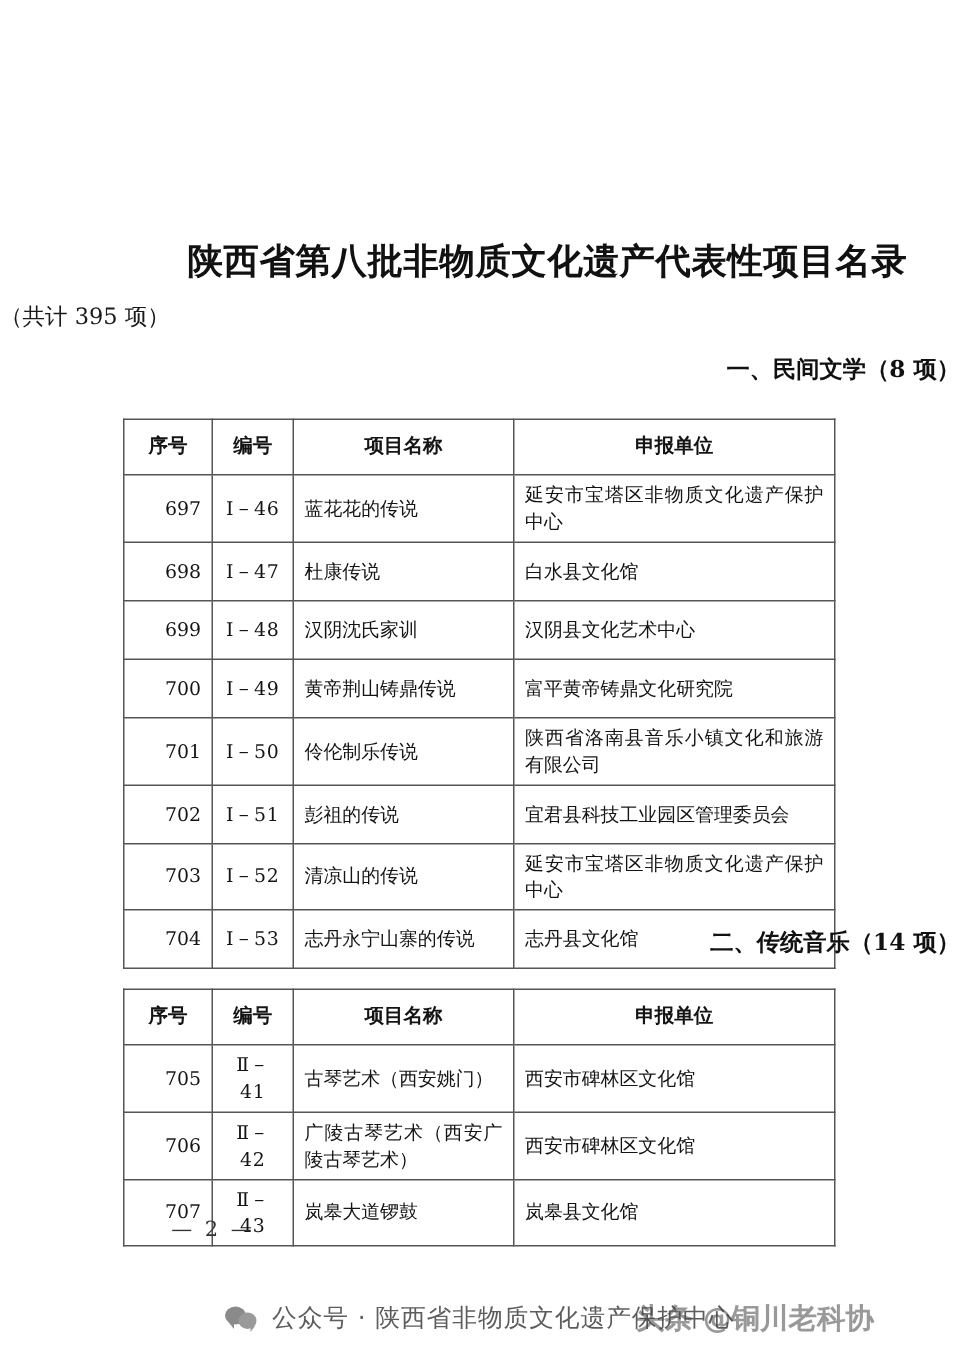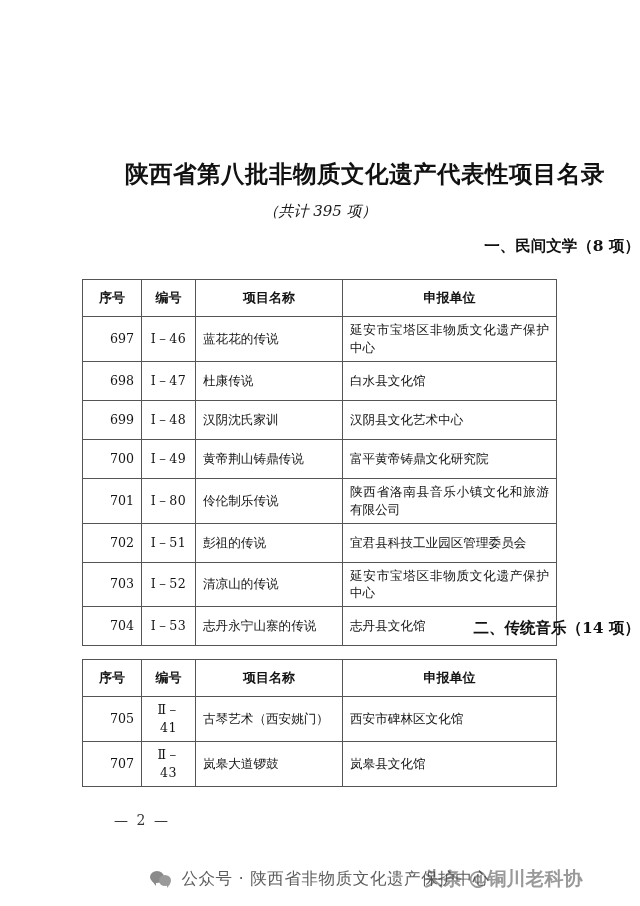--- a/index.html
+++ b/index.html
@@ -35,24 +35,23 @@
     letter-spacing: 0.5px;
     font-family: "DejaVu Serif", "Liberation Serif", serif;
     color: #111111;
     padding-left: 45px;
   }
   .doc-subtitle {
     position: absolute;
     left: 0;
     top: 202px;
     width: 640px;
-    text-align: center;
+    text-align: left;
     font-size: 15px;
     color: #1a1a1a;
-    font-style: italic;
   }
 
   
   .section-heading {
     position: absolute;
     left: 0;
     width: 640px;
     text-align: right;
     font-size: 15.5px;
     font-weight: bold;
@@ -249,21 +248,21 @@
         <td class="cell-unit">汉阴县文化艺术中心</td>
       </tr>
       <tr>
         <td class="cell-seq">700</td>
         <td class="cell-code">Ⅰ－49</td>
         <td class="cell-name">黄帝荆山铸鼎传说</td>
         <td class="cell-unit">富平黄帝铸鼎文化研究院</td>
       </tr>
       <tr>
         <td class="cell-seq">701</td>
-        <td class="cell-code">Ⅰ－80</td>
+        <td class="cell-code">Ⅰ－50</td>
         <td class="cell-name">伶伦制乐传说</td>
         <td class="cell-unit">陕西省洛南县音乐小镇文化和旅游有限公司</td>
       </tr>
       <tr>
         <td class="cell-seq">702</td>
         <td class="cell-code">Ⅰ－51</td>
         <td class="cell-name">彭祖的传说</td>
         <td class="cell-unit">宜君县科技工业园区管理委员会</td>
       </tr>
       <tr>
@@ -296,20 +295,26 @@
         <th>编号</th>
         <th>项目名称</th>
         <th>申报单位</th>
       </tr>
     </thead>
     <tbody>
       <tr>
         <td class="cell-seq">705</td>
         <td class="cell-code">Ⅱ－41</td>
         <td class="cell-name">古琴艺术（西安姚门）</td>
+        <td class="cell-unit">西安市碑林区文化馆</td>
+      </tr>
+      <tr>
+        <td class="cell-seq">706</td>
+        <td class="cell-code">Ⅱ－42</td>
+        <td class="cell-name">广陵古琴艺术（西安广陵古琴艺术）</td>
         <td class="cell-unit">西安市碑林区文化馆</td>
       </tr>
       <tr>
         <td class="cell-seq">707</td>
         <td class="cell-code">Ⅱ－43</td>
         <td class="cell-name">岚皋大道锣鼓</td>
         <td class="cell-unit">岚皋县文化馆</td>
       </tr>
     </tbody>
   </table>

